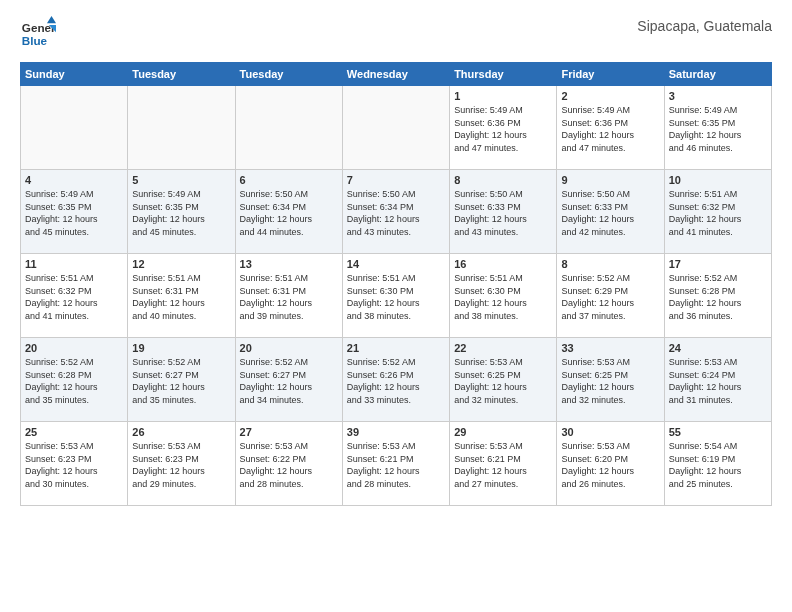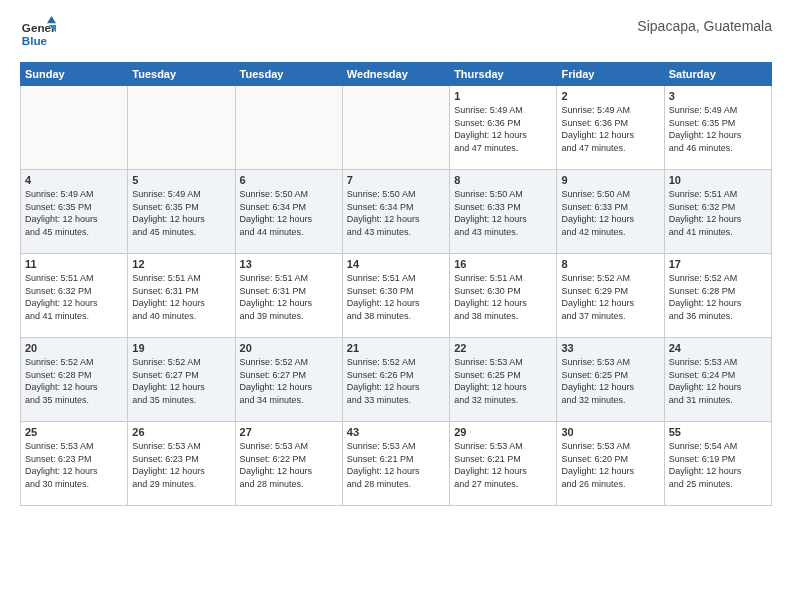--- a/index.html
+++ b/index.html
@@ -314,21 +314,21 @@
 and 29 minutes.</div>
           </td>
           <td>
             <div class="day-number">27</div>
             <div class="day-info" style="white-space: pre-line;">Sunrise: 5:53 AM
 Sunset: 6:22 PM
 Daylight: 12 hours
 and 28 minutes.</div>
           </td>
           <td>
-            <div class="day-number">43</div>
+            <div class="day-number">39</div>
             <div class="day-info" style="white-space: pre-line;">Sunrise: 5:53 AM
 Sunset: 6:21 PM
 Daylight: 12 hours
 and 28 minutes.</div>
           </td>
           <td>
             <div class="day-number">29</div>
             <div class="day-info" style="white-space: pre-line;">Sunrise: 5:53 AM
 Sunset: 6:21 PM
 Daylight: 12 hours

